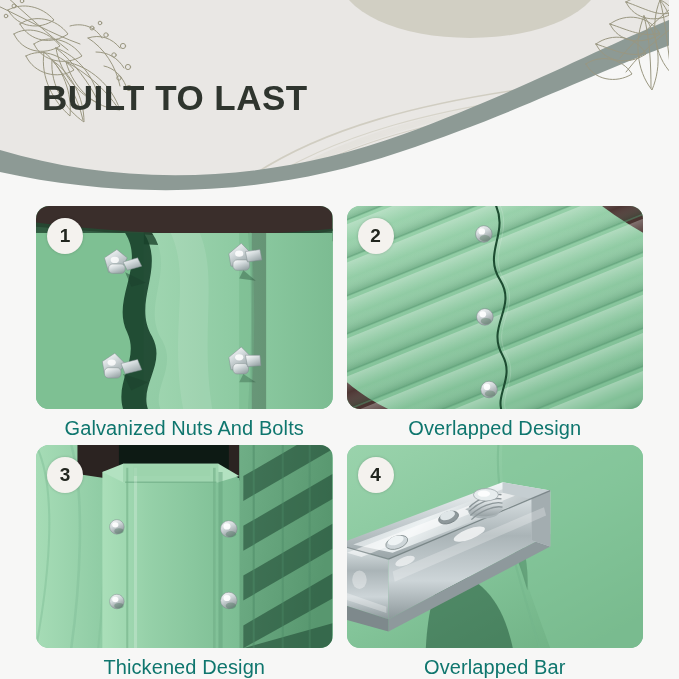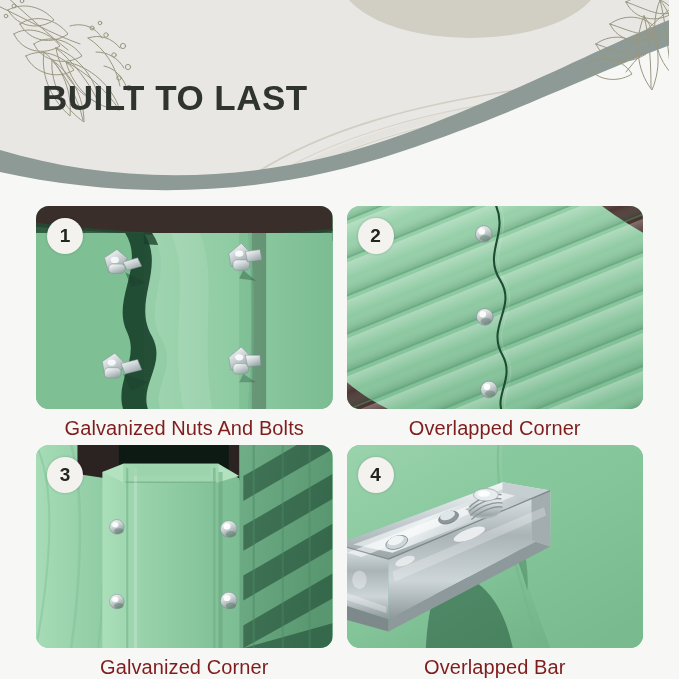--- a/index.html
+++ b/index.html
@@ -65,21 +65,21 @@
     font-size:19px;
     font-weight:bold;
     display:flex; align-items:center; justify-content:center;
     z-index:4;
     box-shadow:0 0 3px rgba(0,0,0,.18);
   }
 
   .caption {
     margin-top:7px;
     font-size:20px;
-    color:#7f1d1d;
+    color:#0f766e;
     text-align:center;
     line-height:1.25;
     letter-spacing:0.1px;
     white-space:nowrap;
   }
 </style>
 </head>
 <body>
 
 <div class="header">
@@ -332,21 +332,21 @@
             <g transform="translate(137,177)">
               <ellipse cx="0" cy="0" rx="8" ry="8" fill="url(#rivetg)" stroke="#7e8b8c" stroke-width="0.6"></ellipse>
               <ellipse cx="-2" cy="-2.5" rx="3.2" ry="3" fill="#ffffff" opacity="0.9"></ellipse>
               <ellipse cx="1" cy="4" rx="5" ry="3" fill="#45724f" opacity="0.35"></ellipse>
             </g>
           </g>
         </g>
       </svg>
       <div class="badge">2</div>
     </div>
-    <div class="caption">Overlapped Corner</div>
+    <div class="caption">Overlapped Design</div>
   </div>
 
   <div class="cell">
     <div class="card">
       <svg viewBox="0 0 286 196" preserveAspectRatio="none">
         <defs>
           <linearGradient id="g3l" x1="0" y1="0" x2="1" y2="0">
             <stop offset="0" stop-color="#a6dcb6"></stop>
             <stop offset="1" stop-color="#8ac8a0"></stop>
           </linearGradient>
@@ -424,21 +424,21 @@
             <g transform="translate(186,150)">
               <ellipse cx="0" cy="0" rx="8" ry="8" fill="url(#screwg)" stroke="#7e8b8c" stroke-width="0.5"></ellipse>
               <ellipse cx="-1.8" cy="-2.4" rx="3.4" ry="3" fill="#ffffff" opacity="0.9"></ellipse>
               <ellipse cx="2" cy="5" rx="5" ry="3" fill="#3f6e52" opacity="0.35"></ellipse>
             </g>
           </g>
         </g>
       </svg>
       <div class="badge">3</div>
     </div>
-    <div class="caption">Galvanized Corner</div>
+    <div class="caption">Thickened Design</div>
   </div>
 
   <div class="cell">
     <div class="card">
       <svg viewBox="0 0 286 196" preserveAspectRatio="none">
         <defs>
           <linearGradient id="g4bg" x1="0" y1="0" x2="0.8" y2="1">
             <stop offset="0" stop-color="#9ad3ac"></stop>
             <stop offset="0.55" stop-color="#84c59a"></stop>
             <stop offset="1" stop-color="#6fb184"></stop>

